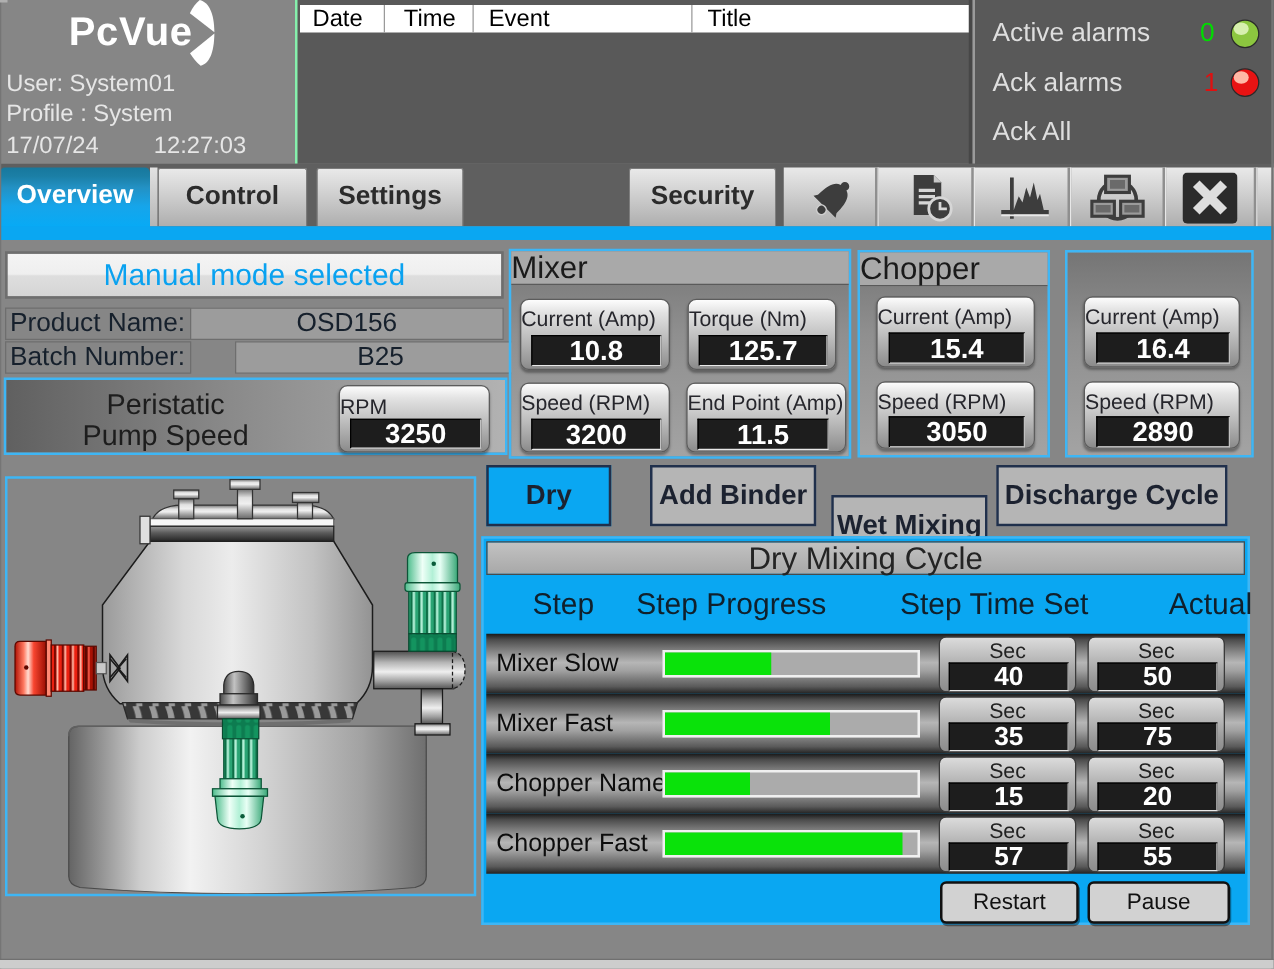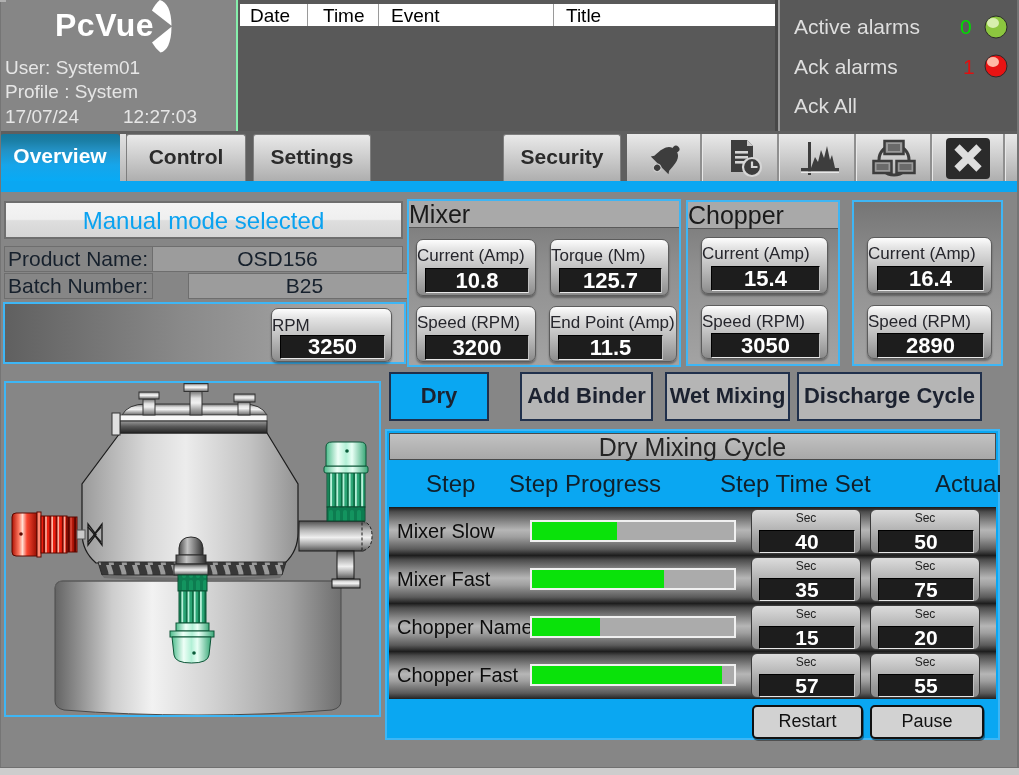--- a/index.html
+++ b/index.html
@@ -67,21 +67,21 @@
       color:#242424;font-size:25px;text-align:center;line-height:26px;}
   .colhd{position:absolute;color:#10202c;font-size:24px;white-space:nowrap;}
   .drow{position:absolute;left:2px;width:607px;height:48px;
       background:linear-gradient(180deg,#191919 0%,#4c4c4c 10%,#8c8c8c 32%,#b6b6b6 48%,#a0a0a0 62%,#5a5a5a 88%,#222 100%);}
   .drow .rl{position:absolute;left:8px;top:13px;color:#0d0d0d;font-size:20px;white-space:nowrap;}
   .pbar{position:absolute;left:141px;top:13px;width:206px;height:22px;background:#ababab;border:2px solid #f0f0f0;box-sizing:border-box;}
   .pbar .fill{position:absolute;left:0;top:0;bottom:0;background:#0ae20a;}
   .secbtn{position:absolute;top:2px;width:110px;height:45px;box-sizing:border-box;border-radius:6px;
       background:linear-gradient(180deg,#dcdcdc 0%,#b9b9b9 40%,#9a9a9a 75%,#8c8c8c 100%);
       border:1px solid #3a3a3a;}
-  .secbtn .s{position:absolute;left:0;right:0;top:1px;text-align:center;color:#222;font-size:12px;}
+  .secbtn .s{position:absolute;left:0;right:0;top:1px;text-align:center;color:#222;font-size:17px;}
   .bigbtn{position:absolute;top:274px;height:34px;box-sizing:border-box;background:#d2d2d2;border:2px solid #111;
       border-radius:5px;color:#111;font-size:18px;text-align:center;line-height:29px;box-shadow:1px 2px 0 rgba(0,0,0,.4);}
 
   .vespanel{left:4px;top:381px;width:377px;height:336px;box-sizing:border-box;border:2px solid #3eb6f5;}
   .botline{left:0;top:767px;width:1019px;height:1px;background:#707070;}
   .botstrip{left:0;top:768px;width:1019px;height:7px;background:#cdcdcd;}
 </style>
 </head>
 <body>
 <div class="page">
@@ -185,20 +185,21 @@
   <div class="abs bluestrip"></div>
 
   <div class="abs manual">Manual mode selected</div>
   <div class="abs prodtbl">
     <div class="pcell" style="left:0;top:0;width:149px;height:26px;padding-left:3px;">Product Name:</div>
     <div class="pcell" style="left:148px;top:0;width:251px;height:26px;background:#9c9c9c;text-align:center;">OSD156</div>
     <div class="pcell" style="left:0;top:27px;width:149px;height:26px;padding-left:3px;">Batch Number:</div>
     <div class="pcell" style="left:148px;top:27px;width:233px;height:26px;background:#9c9c9c;text-align:center;margin-left:36px;">B25</div>
   </div>
   <div class="abs peri">
+    <div class="lbl">Peristatic<br>Pump Speed</div>
     <div class="vbtn" style="left:266px;top:4px;width:121px;height:54px;">
       <div class="l" style="top:7px">RPM</div>
       <div class="lcd" style="left:8px;top:26px;width:105px;height:24px;font-size:22px;line-height:22px;">3250</div>
     </div>
   </div>
 
   <div class="abs vespanel" id="vespanel">
   <svg width="373" height="332" viewBox="0 0 373 332">
     <defs>
       <linearGradient id="met" x1="0" y1="0" x2="1" y2="0">
@@ -375,21 +376,21 @@
       <div class="lcd" style="left:9px;top:28px;width:107px;height:25px;font-size:22px;line-height:23px;">16.4</div>
     </div>
     <div class="vbtn" style="left:13px;top:103px;width:125px;height:54px;">
       <div class="l" style="top:6px">Speed (RPM)</div>
       <div class="lcd" style="left:9px;top:27px;width:107px;height:25px;font-size:22px;line-height:23px;">2890</div>
     </div>
   </div>
 
   <div class="cyc active" style="left:389px;width:100px;">Dry Mixing</div>
   <div class="cyc" style="left:520px;width:133px;">Add Binder</div>
-  <div class="cyc" style="left:665px;width:125px;">Wet Mixing</div>
+  <div class="cyc" style="left:665px;width:125px;margin-top:24px;">Wet Mixing</div>
   <div class="cyc" style="left:797px;width:185px;">Discharge Cycle</div>
 
   <div class="abs drypanel">
     <div class="drytitle">Dry Mixing Cycle</div>
     <div class="colhd" style="left:39px;top:39px">Step</div>
     <div class="colhd" style="left:122px;top:39px">Step Progress</div>
     <div class="colhd" style="left:333px;top:39px">Step Time Set</div>
     <div class="colhd" style="left:548px;top:39px">Actual</div>
 
     <div class="drow" style="top:76px">

